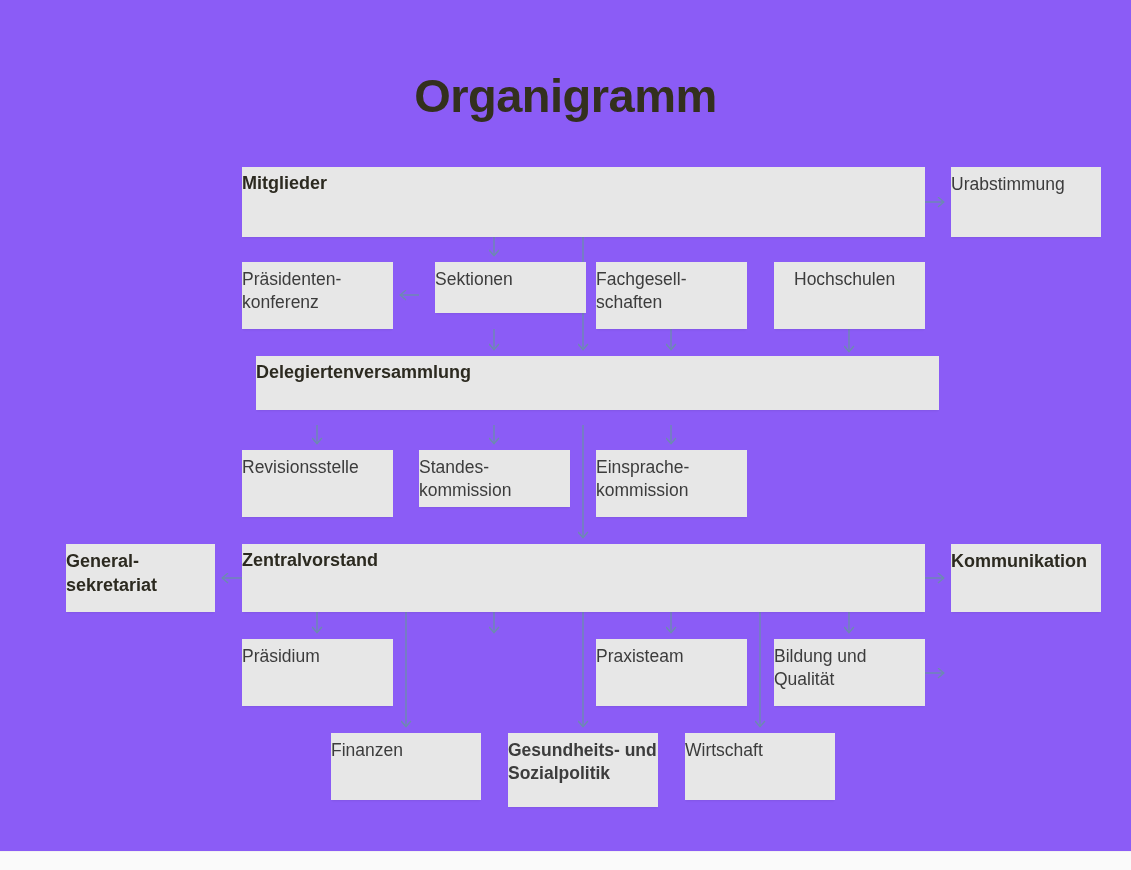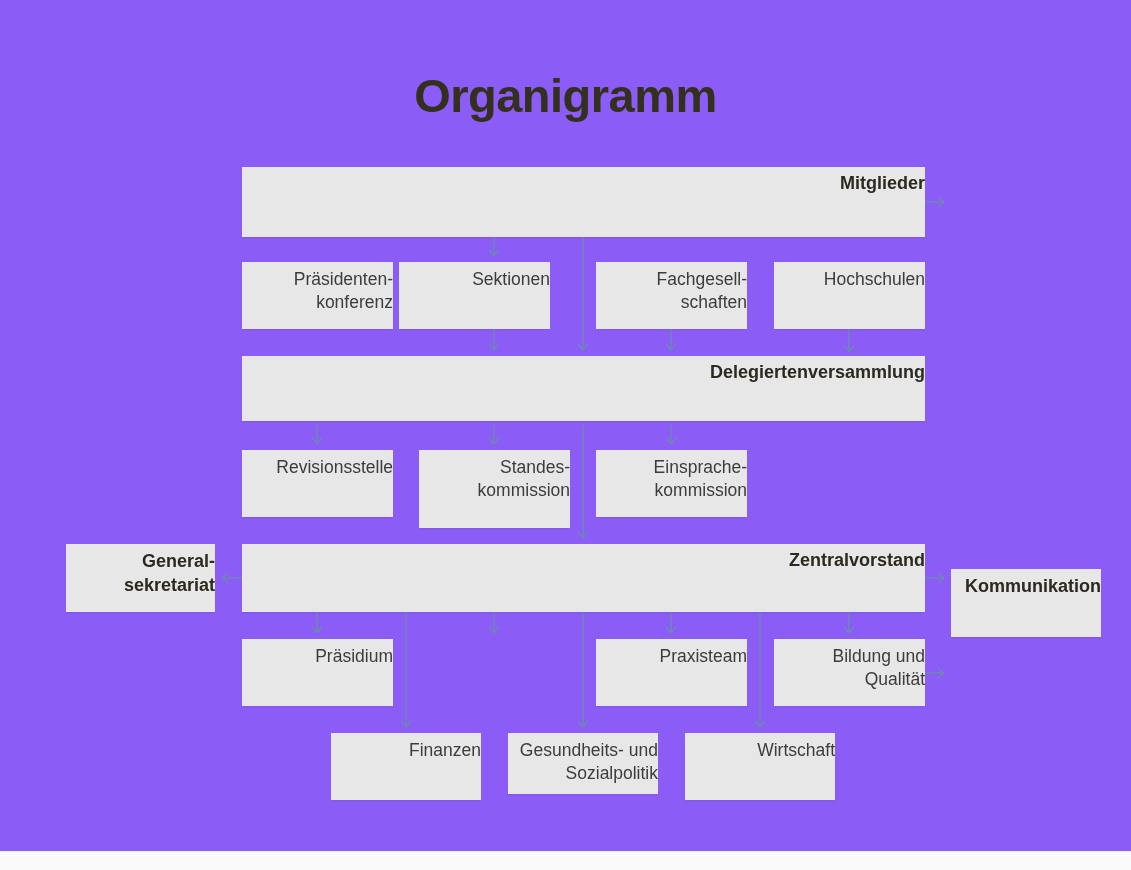--- a/index.html
+++ b/index.html
@@ -41,21 +41,21 @@
     background: #e7e7e7;
     box-sizing: border-box;
     box-shadow: 0 2px 2px -1px rgba(0,0,0,0.07);
     display: flex;
     justify-content: center;
     align-items: flex-start;
   }
   .box > .lbl {
     display: block;
     width: 100%;
-    text-align: right;
+    text-align: left;
     line-height: 1.32;
     color: #3c3c3c;
     font-size: 17.5px;
     padding-top: 6px;
     white-space: pre-line;
   }
   .box.bold > .lbl {
     font-weight: bold;
     color: #2c2a20;
     font-size: 18px;
@@ -135,67 +135,70 @@
       <path d="M760,612 L760,727" marker-end="url(#ar-d)"></path>
 
       <path d="M925,673 L944,673" marker-end="url(#ar-r)"></path>
     </g>
   </svg>
 
   <div class="box wide bold" style="left:242px;top:167px;width:683px;height:70px;">
     <span class="lbl">Mitglieder</span>
   </div>
 
+  <div class="box" style="left:951px;top:167px;width:150px;height:70px;">
+    <span class="lbl">Urabstimmung</span>
+  </div>
 
   <div class="box" style="left:242px;top:262px;width:151px;height:67px;">
     <span class="lbl">Präsidenten-
 konferenz</span>
   </div>
 
-  <div class="box" style="left:399px;top:262px;width:151px;height:67px;">
+  <div class="box" style="left:435px;top:262px;width:151px;height:51px;">
     <span class="lbl">Sektionen</span>
   </div>
 
   <div class="box" style="left:596px;top:262px;width:151px;height:67px;">
     <span class="lbl">Fachgesell-
 schaften</span>
   </div>
 
-  <div class="box" style="left:774px;top:262px;width:151px;height:67px;">
+  <div class="box" style="left:774px;top:262px;width:151px;height:67px;padding-left:20px;">
     <span class="lbl">Hochschulen</span>
   </div>
 
-  <div class="box wide bold" style="left:242px;top:356px;width:683px;height:65px;">
+  <div class="box wide bold" style="left:256px;top:356px;width:683px;height:54px;">
     <span class="lbl">Delegiertenversammlung</span>
   </div>
 
   <div class="box" style="left:242px;top:450px;width:151px;height:67px;">
     <span class="lbl">Revisionsstelle</span>
   </div>
 
-  <div class="box" style="left:419px;top:450px;width:151px;height:78px;">
+  <div class="box" style="left:419px;top:450px;width:151px;height:57px;">
     <span class="lbl">Standes-
 kommission</span>
   </div>
 
   <div class="box" style="left:596px;top:450px;width:151px;height:67px;">
     <span class="lbl">Einsprache-
 kommission</span>
   </div>
 
   <div class="box bold" style="left:66px;top:544px;width:149px;height:68px;">
     <span class="lbl">General-
 sekretariat</span>
   </div>
 
   <div class="box wide bold" style="left:242px;top:544px;width:683px;height:68px;">
     <span class="lbl">Zentralvorstand</span>
   </div>
 
-  <div class="box bold" style="left:951px;top:544px;width:150px;height:68px;margin-top:25px;">
+  <div class="box bold" style="left:951px;top:544px;width:150px;height:68px;">
     <span class="lbl">Kommunikation</span>
   </div>
 
   <div class="box" style="left:242px;top:639px;width:151px;height:67px;">
     <span class="lbl">Präsidium</span>
   </div>
 
 
   <div class="box" style="left:596px;top:639px;width:151px;height:67px;">
     <span class="lbl">Praxisteam</span>
@@ -204,21 +207,21 @@
   <div class="box" style="left:774px;top:639px;width:151px;height:67px;">
     <span class="lbl">Bildung und
 Qualität</span>
   </div>
 
 
   <div class="box" style="left:331px;top:733px;width:150px;height:67px;">
     <span class="lbl">Finanzen</span>
   </div>
 
-  <div class="box" style="left:508px;top:733px;width:150px;height:61px;">
+  <div class="box" style="left:508px;top:733px;width:150px;height:74px;font-weight:bold;">
     <span class="lbl">Gesundheits- und
 Sozialpolitik</span>
   </div>
 
   <div class="box" style="left:685px;top:733px;width:150px;height:67px;">
     <span class="lbl">Wirtschaft</span>
   </div>
 
   <div id="bottom-strip"></div>
 

